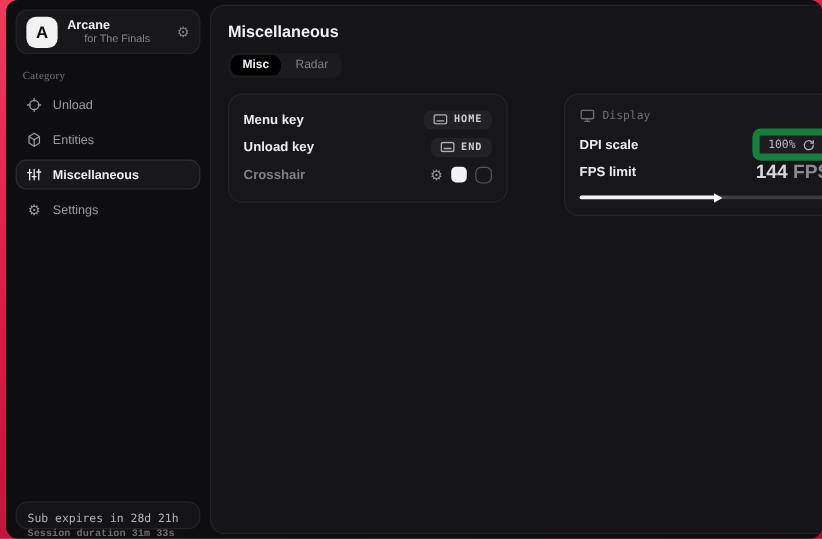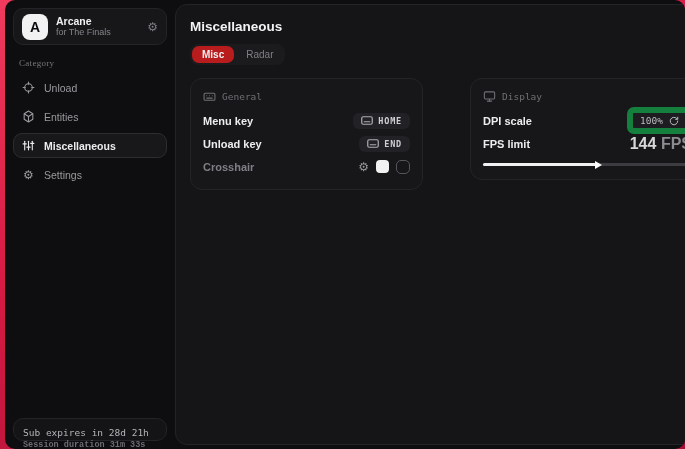--- a/index.html
+++ b/index.html
@@ -19,21 +19,21 @@
     background:#17171a; border:1px solid #242428; border-radius:10px;
     padding:5px 8px; display:flex; align-items:center; gap:8px; height:37px;
   }
   .logo-tile{
     width:26px; height:26px; background:#f2f2f3; border-radius:8px; flex:none;
     display:flex; align-items:center; justify-content:center;
     color:#0b0b0d; font-weight:bold; font-size:14px;
   }
   .profile-text{ flex:1; min-width:0; }
   .profile-name{ color:#f0f0f2; font-size:10.5px; font-weight:bold; line-height:12px; }
-  .profile-sub{ color:#85858a; font-size:9px; line-height:11px; }
+  .profile-sub{ color:#85858a; font-size:9px; line-height:11px;text-align:center; }
   .profile-action{ color:#7c7c81; font-size:12px; line-height:12px; cursor:pointer; }
   .category-label{
     font-family:Liberation Serif, serif;
     color:#76767b; font-size:9px; margin:13px 6px 7px 6px; letter-spacing:.3px;
   }
   .nav{ display:flex; flex-direction:column; gap:4px; }
   .nav-item{
     display:flex; align-items:center; gap:9px; padding:5px 8px; height:25px;
     color:#9a9a9f; font-size:10.5px; border:1px solid transparent; border-radius:9px;
     cursor:pointer;
@@ -63,21 +63,21 @@
     display:flex; flex-direction:column;
   }
   .page-title{ color:#f3f3f5; font-size:13.5px; font-weight:bold; margin:2px 0 10px 0; }
   .tabs{
     display:inline-flex; align-self:flex-start; background:#1b1b1e;
     border-radius:8px; padding:2px; gap:2px;
   }
   .tab{
     padding:3px 10px; font-size:10px; color:#7f7f85; border-radius:7px; cursor:pointer;
   }
-  .tab.active{ background:#b91c1c; color:#f1f1f3; font-weight:bold; }
+  .tab.active{ background:#000000; color:#f1f1f3; font-weight:bold; }
   .cards{ display:flex; gap:12px; margin-top:13px; align-items:flex-start; }
   .card{
     background:#17171a; border:1px solid #242428; border-radius:12px;
     padding:9px 12px 11px 12px;
   }
   .card-general{ width:233px; }
   .card-display{ width:235px;margin-left:35px; }
   .card-header{
     display:flex; align-items:center; gap:6px; margin:2px 0 6px 0;
     font-family:"DejaVu Sans Mono", monospace; color:#6f6f74; font-size:9.5px;
@@ -209,32 +209,20 @@
     <div class="page-title">Miscellaneous</div>
 
     <div class="tabs">
       <div class="tab active">Misc</div>
       <div class="tab">Radar</div>
     </div>
 
     <div class="cards">
 
       <div class="card card-general">
-        <div class="card-header">
-          <span class="hdr-icon">
-            <svg width="13" height="13" viewBox="0 0 24 24" fill="none" stroke="currentColor" stroke-width="2" stroke-linecap="round">
-              <rect x="2" y="6" width="20" height="13" rx="2"></rect>
-                <line x1="7" y1="15" x2="17" y2="15"></line>
-                <line x1="7" y1="10.5" x2="7" y2="10.5"></line>
-                <line x1="12" y1="10.5" x2="12" y2="10.5"></line>
-                <line x1="17" y1="10.5" x2="17" y2="10.5"></line>
-            </svg>
-          </span>
-          <span>General</span>
-        </div>
 
         <div class="row">
           <span class="row-label">Menu key</span>
           <span class="key-btn">
             <span class="kb-icon">
               <svg width="12" height="9" viewBox="0 0 24 18" fill="none" stroke="currentColor" stroke-width="2.4" stroke-linecap="round">
                 <rect x="1.5" y="1.5" width="21" height="15" rx="3"></rect>
                   <line x1="6.5" y1="11.5" x2="17.5" y2="11.5"></line>
               </svg>
             </span>

